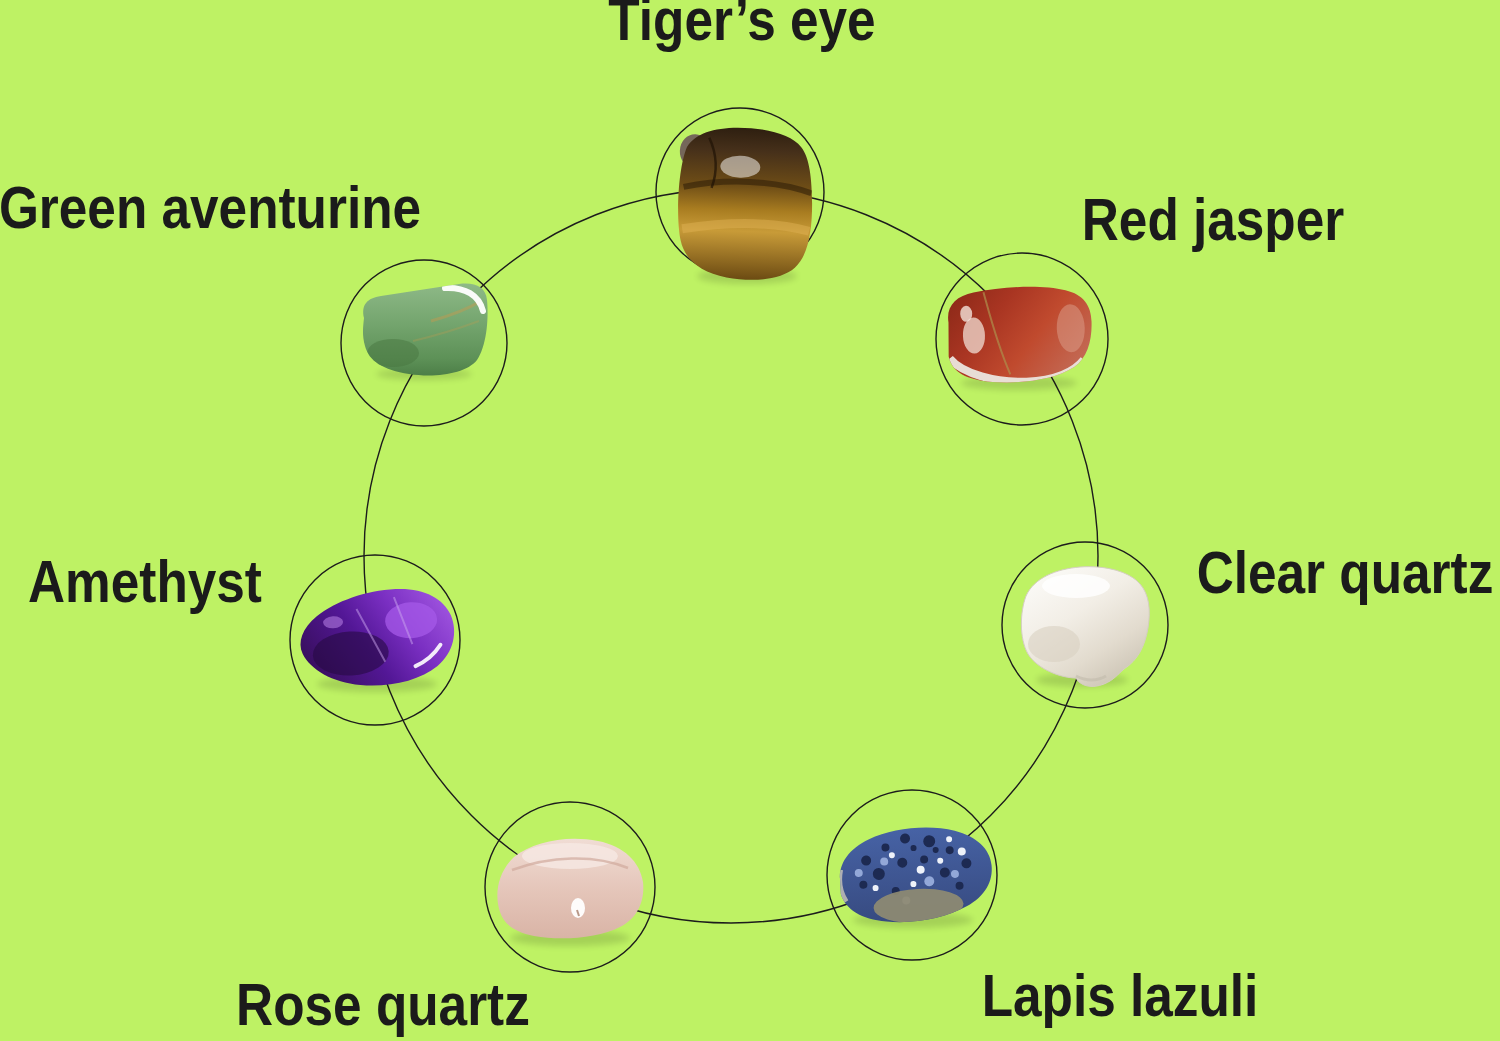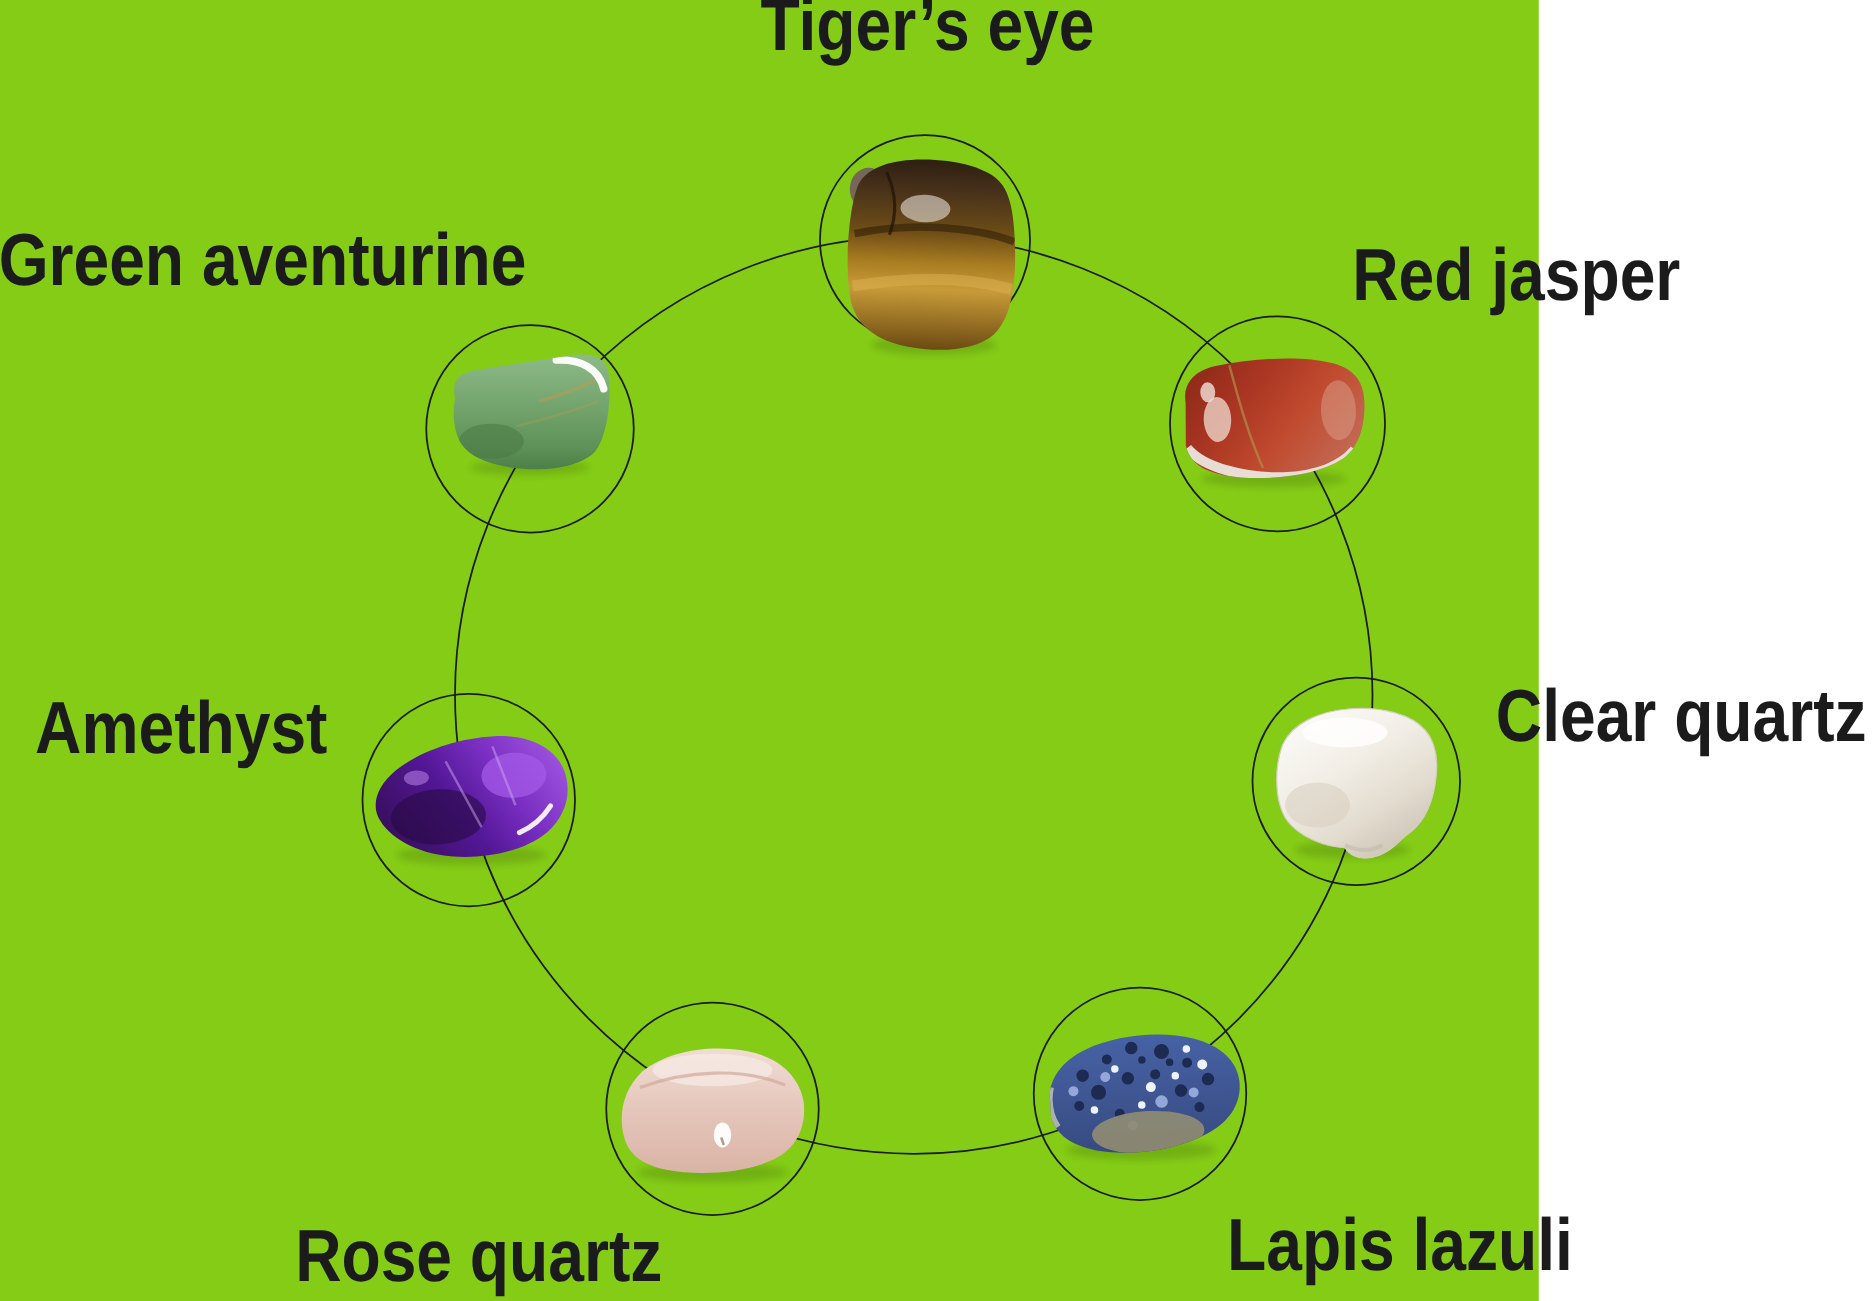--- a/index.html
+++ b/index.html
@@ -4,22 +4,22 @@
 <style>
   html, body { margin: 0; padding: 0; }
   body {
     width: 1500px; height: 1041px;
     overflow: hidden;
     background: #ffffff;
     font-family: "Liberation Sans", sans-serif;
   }
   .stage {
     position: relative;
-    width: 1231px; height: 1041px;
-    background: #84cc16;
+    width: 1500px; height: 1041px;
+    background: #bef264;
   }
   .stage svg { position: absolute; left: 0; top: 0; }
   .stone-label {
     position: absolute;
     white-space: nowrap;
     font-family: "Liberation Sans", sans-serif;
     font-weight: 700;
     font-size: 59px;
     line-height: 1;
     color: #1b1b1b;

